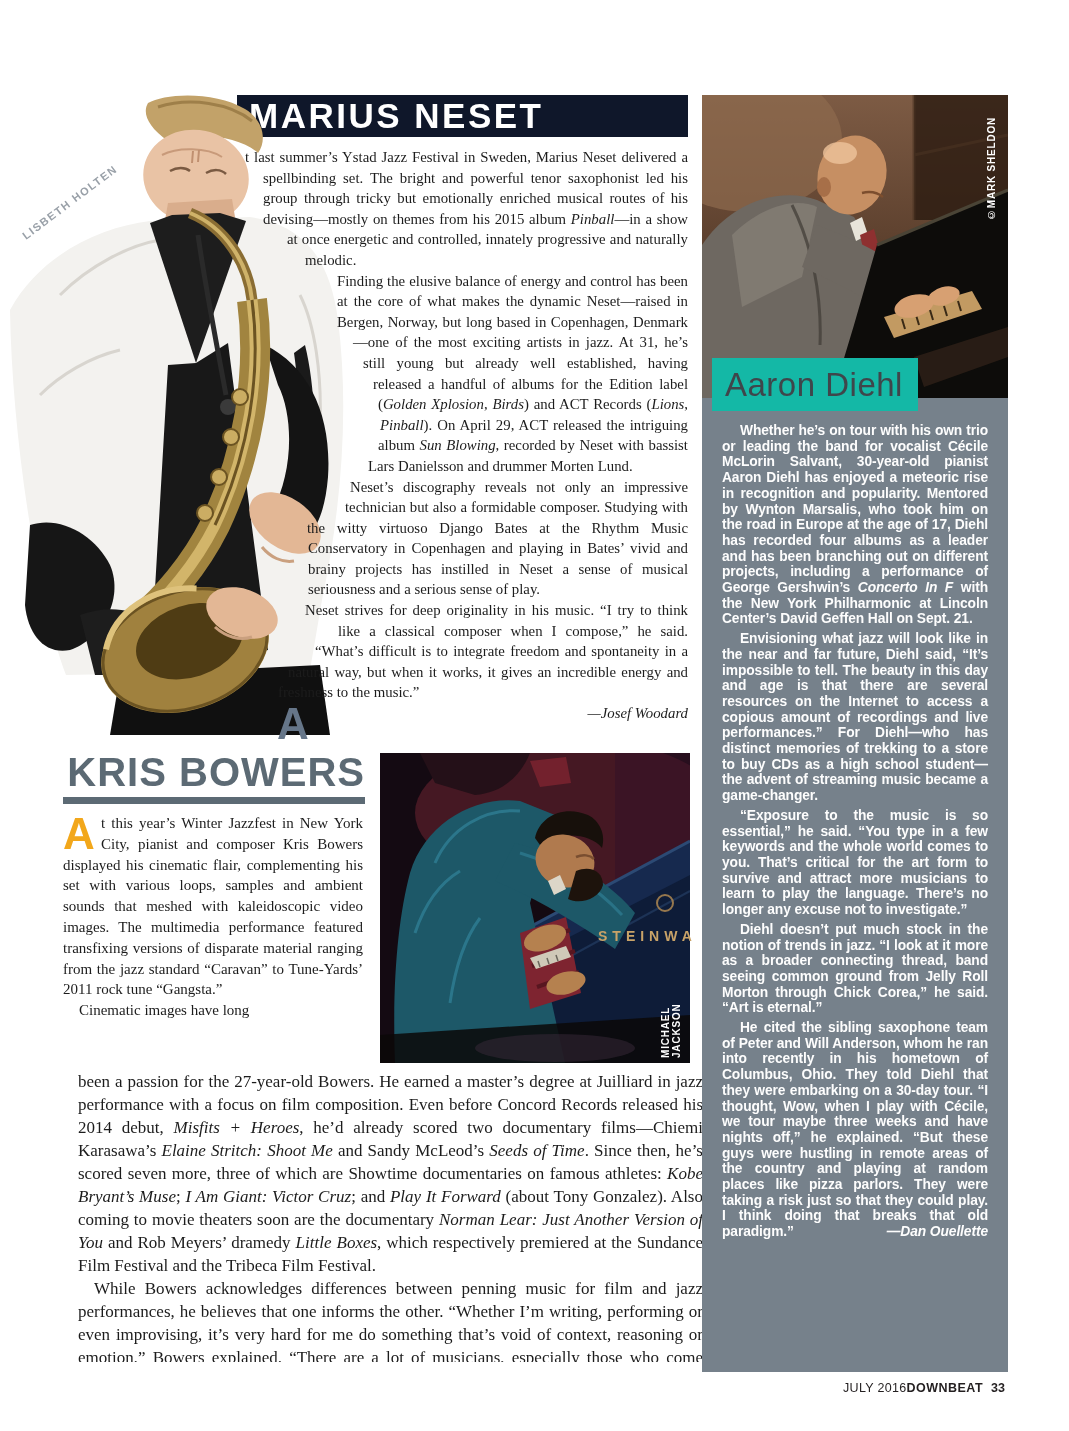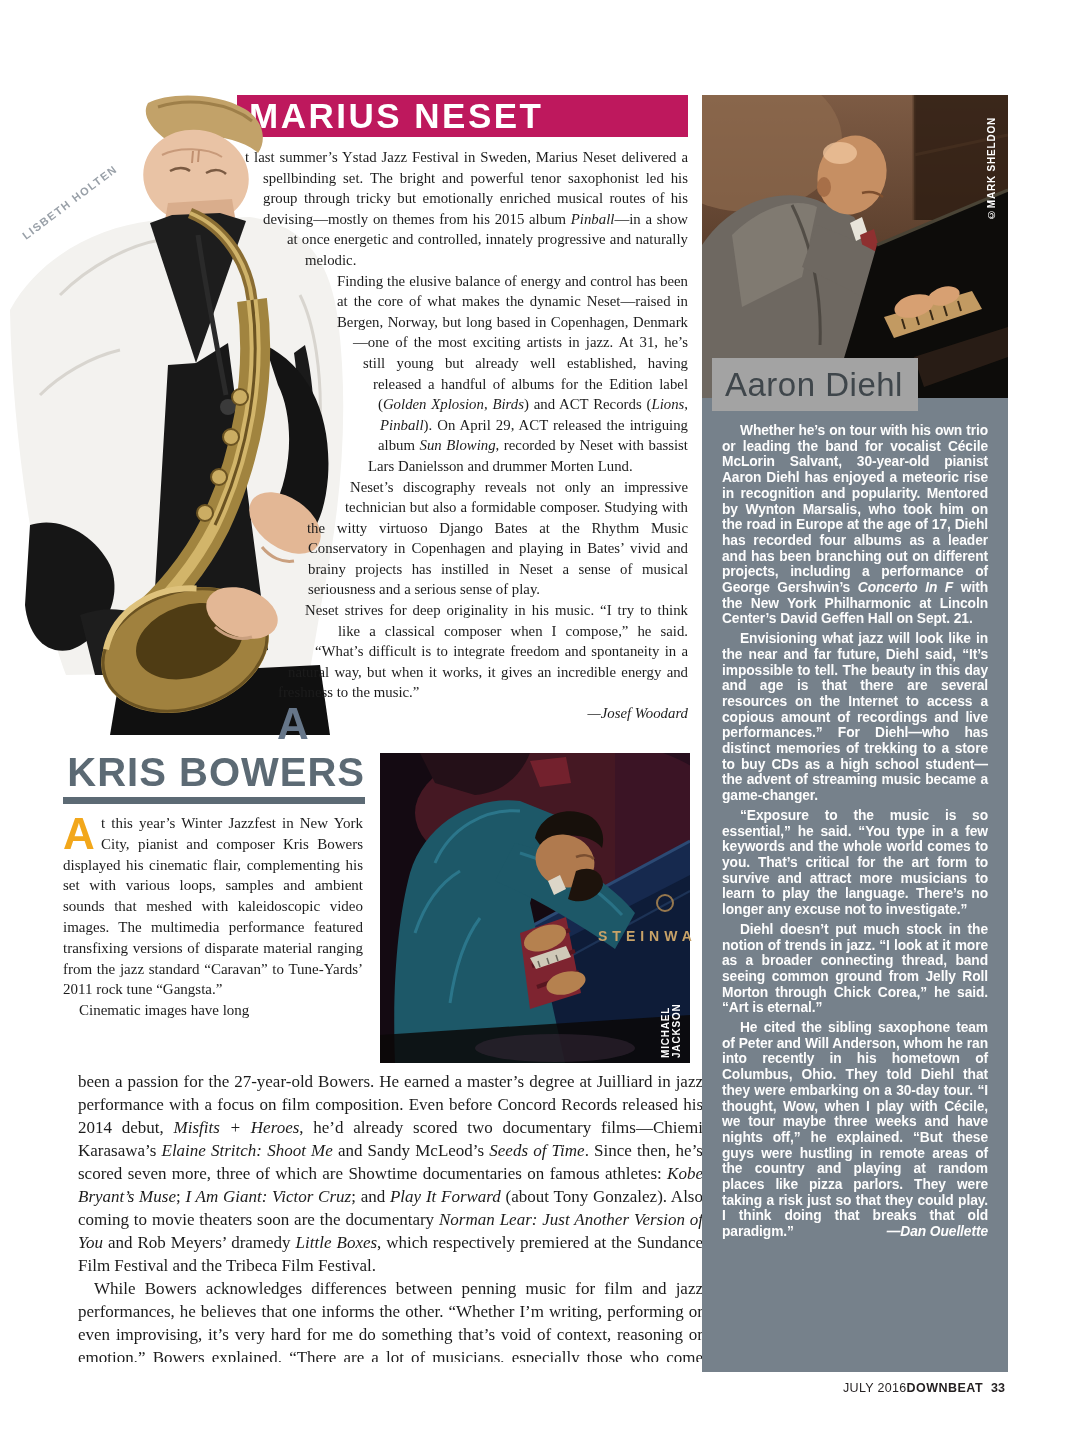--- a/index.html
+++ b/index.html
@@ -1,20 +1,20 @@
 <!DOCTYPE html>
 <html><head>
 <meta charset="utf-8">
 <style>
   html,body{margin:0;padding:0;background:#888;}
   .page{position:relative;width:1069px;height:1431px;background:#ffffff;overflow:hidden;
         font-family:"Liberation Serif",serif;color:#1c1c1c;margin:0 auto;}
 
   
-  .m-title-bar{position:absolute;left:237px;top:95px;width:451px;height:42px;background:#be185d;}
+  .m-title-bar{position:absolute;left:237px;top:95px;width:451px;height:42px;background:#0f172a;}
   .m-title-bar span{display:block;font-family:"Liberation Sans",sans-serif;font-weight:800;
         font-size:35px;line-height:42px;letter-spacing:2.5px;color:#ffffff;padding-left:12px;}
   .m-photo{position:absolute;left:0;top:95px;width:440px;height:640px;}
   .credit-lisbeth{position:absolute;left:20px;top:232px;transform:rotate(-37deg);transform-origin:0 0;
         font-family:"Liberation Sans",sans-serif;font-size:11px;font-weight:700;letter-spacing:1.5px;color:#99a0a8;}
   .m-text{position:absolute;left:237px;top:147px;width:451px;height:604px;overflow:hidden;
         font-size:14.8px;line-height:20.6px;text-align:justify;}
   .m-text p{margin:0;}
   .wrapline{float:left;clear:left;height:20.6px;}
   .dropcap{float:left;font-family:"Liberation Sans",sans-serif;font-weight:800;
@@ -41,21 +41,21 @@
   .k-wide .ind{text-indent:16px;}
 
   
   .a-photo{position:absolute;left:702px;top:95px;width:306px;height:303px;}
   .a-panel{position:absolute;left:702px;top:398px;width:306px;height:974px;background:#76818B;
         box-sizing:border-box;padding:21px 16px 0 16px;
         font-family:"Liberation Sans",sans-serif;font-weight:700;font-size:13.8px;line-height:15.7px;
         color:#fdfdfd;text-align:justify;letter-spacing:-0.1px;}
   .a-panel p{margin:4px;text-indent:18px;}
   .a-panel .author{font-weight:700;}
-  .a-label{position:absolute;left:712px;top:358px;width:206px;height:53px;background:#a3a3a3;}
+  .a-label{position:absolute;left:712px;top:358px;width:206px;height:53px;background:#14b8a6;}
   .a-label span{display:block;font-family:"Liberation Sans",sans-serif;font-weight:400;
         font-size:33px;line-height:53px;color:#3F464B;padding-left:13px;letter-spacing:0.5px;}
 
   
   .vcredit{position:absolute;writing-mode:vertical-rl;transform:rotate(180deg);
         font-family:"Liberation Sans",sans-serif;font-size:10px;font-weight:700;
         letter-spacing:0.8px;color:#ffffff;}
   .credit-ms{left:986px;top:100px;height:120px;}
   .credit-mj{left:660px;top:958px;height:100px;}
 

